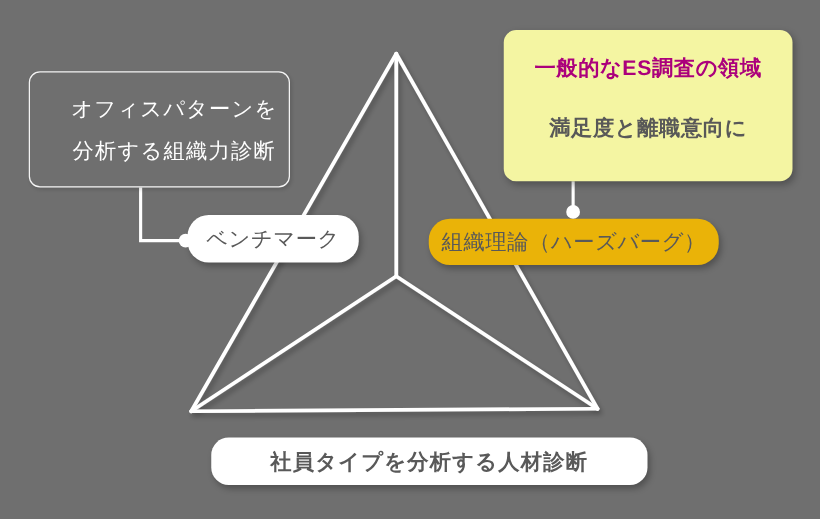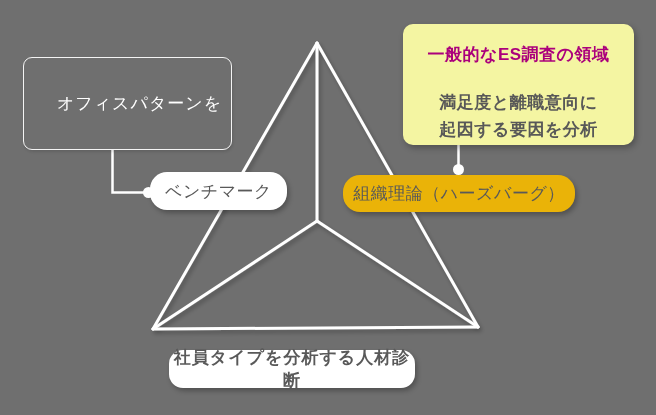--- a/index.html
+++ b/index.html
@@ -76,21 +76,21 @@
     left: 343px; top: 175px; width: 232px; height: 37px;
     background: #eab308;
     border-radius: 17px;
     color: #595959;
     font-size: 17px;
     letter-spacing: 0.5px;
     box-shadow: 2px 3px 5px rgba(0,0,0,0.28);
   }
 
   .hr-box {
-    left: 169px; top: 350px; width: 246px; height: 38px;
+    left: 169px; top: 350px; width: 349px; height: 38px;
     background: #ffffff;
     border-radius: 14px;
     color: #595959;
     font-size: 17px;
     font-weight: bold;
     letter-spacing: 1px;
     box-shadow: 2px 3px 5px rgba(0,0,0,0.28);
   }
 
   .dot {
@@ -122,31 +122,31 @@
       <path d="M478,327 L317,221"></path>
     </g>
     <g stroke="#ffffff" stroke-width="2.5" fill="none" stroke-linecap="butt" stroke-linejoin="miter">
       <path d="M112.5,150 L112.5,192.5 L146,192.5"></path>
       <path d="M458.5,145 L458.5,168"></path>
     </g>
   </svg>
 
   <div class="box office-box">
     <span>オフィスパターンを</span>
+    <span>分析する組織力診断</span>
   </div>
 
   <div class="box benchmark-box">
     <span>ベンチマーク</span>
   </div>
 
   <div class="box es-box">
     <div class="es-title">一般的なES調査の領域</div>
     <div class="es-desc">
       <span>満足度と離職意向に</span><br>
-      <span>起因する要因を分析</span>
     </div>
   </div>
 
   <div class="box org-box">
     <span>組織理論（ハーズバーグ）</span>
   </div>
 
   <div class="box hr-box">
     <span>社員タイプを分析する人材診断</span>
   </div>

